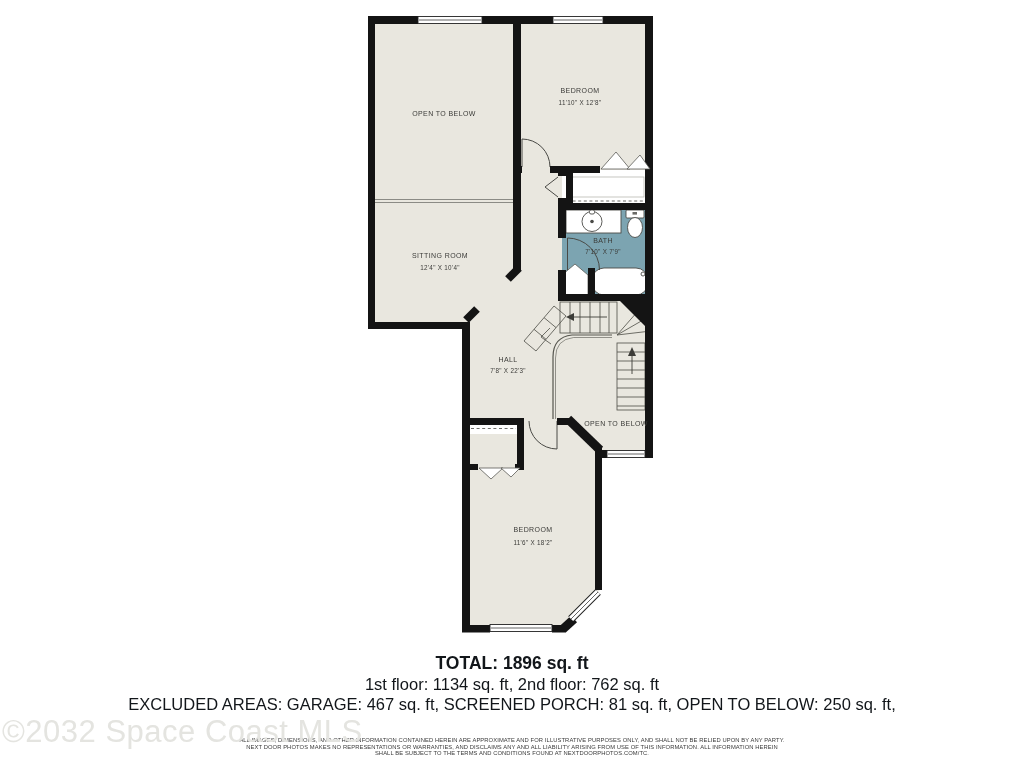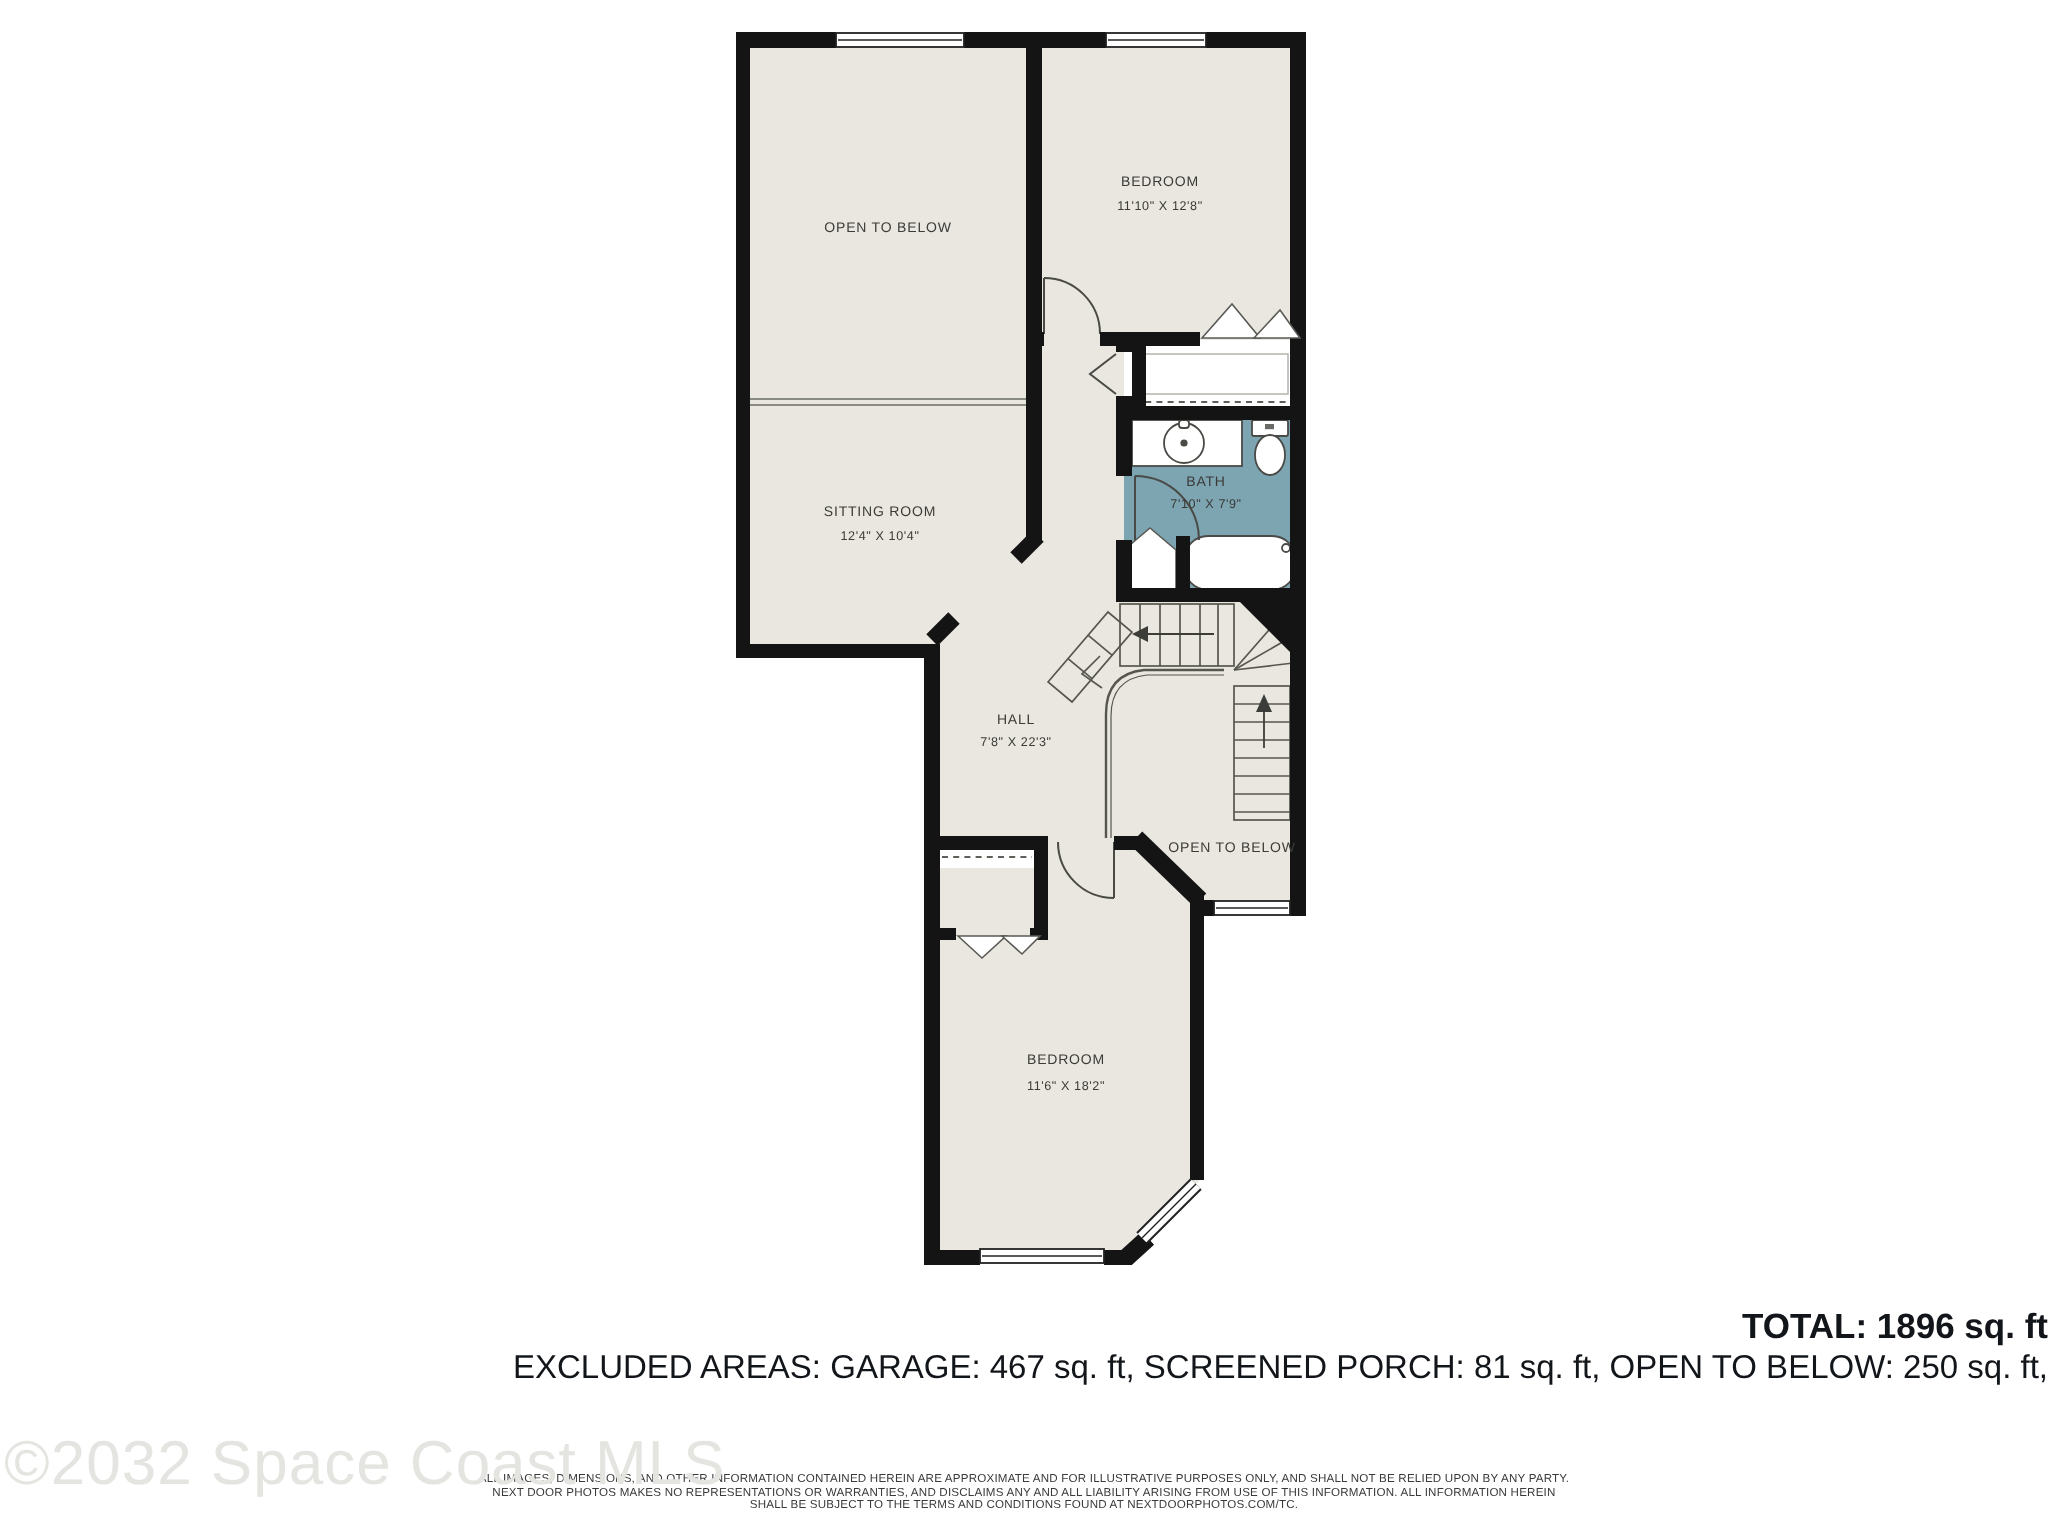--- a/index.html
+++ b/index.html
@@ -11,21 +11,21 @@
   .rdims{font-family:"Liberation Sans",sans-serif;font-size:6.3px;letter-spacing:.3px;
          fill:#3b3b38;text-anchor:middle;}
   .win{fill:#ffffff;stroke:#222222;stroke-width:.9;}
   .winline{stroke:#222222;stroke-width:.7;}
   .door{stroke:#4a4a46;stroke-width:1;fill:none;}
   .fixture{fill:#ffffff;stroke:#4a4a46;stroke-width:.9;}
   .tri{fill:#ffffff;stroke:#5a5a55;stroke-width:.8;}
   .dash{stroke:#5f5f5a;stroke-width:.9;stroke-dasharray:3 2.6;fill:none;}
   .stair{stroke:#56564f;stroke-width:.85;fill:none;}
   .rail2{stroke:#8b8b85;stroke-width:1;}
-  .summary{position:absolute;top:652px;left:0;width:1024px;text-align:right;color:#12161a;}
+  .summary{position:absolute;top:652px;left:0;width:1024px;text-align:center;color:#12161a;}
   .summary .t1{margin:0;font-size:17.5px;font-weight:700;line-height:22px;}
   .summary p{margin:0;font-size:16.5px;line-height:20.3px;}
   .disclaimer{position:absolute;top:737px;left:0;width:1024px;text-align:center;
               font-size:5.8px;line-height:6.6px;color:#3a3a3a;letter-spacing:.1px;}
   .disclaimer p{margin:0;}
   .watermark{position:absolute;left:2px;top:714px;font-size:31px;color:#e4e4e0;
              letter-spacing:.5px;font-weight:400;}
 </style>
 </head>
 <body>
@@ -208,20 +208,21 @@
       <text class="rlabel" x="508" y="362">HALL</text>
       <text class="rdims" x="508" y="373">7'8" X 22'3"</text>
       <text class="rlabel" x="616" y="426">OPEN TO BELOW</text>
       <text class="rlabel" x="533" y="532">BEDROOM</text>
       <text class="rdims" x="533" y="545">11'6" X 18'2"</text>
     </g>
   </svg>
 
   <div class="summary">
     <p class="t1">TOTAL: 1896 sq. ft</p>
+    <p>1st floor: 1134 sq. ft, 2nd floor: 762 sq. ft</p>
     <p>EXCLUDED AREAS: GARAGE: 467 sq. ft, SCREENED PORCH: 81 sq. ft, OPEN TO BELOW: 250 sq. ft,</p>
   </div>
 
   <div class="disclaimer">
     <p>ALL IMAGES, DIMENSIONS, AND OTHER INFORMATION CONTAINED HEREIN ARE APPROXIMATE AND FOR ILLUSTRATIVE PURPOSES ONLY, AND SHALL NOT BE RELIED UPON BY ANY PARTY.</p>
     <p>NEXT DOOR PHOTOS MAKES NO REPRESENTATIONS OR WARRANTIES, AND DISCLAIMS ANY AND ALL LIABILITY ARISING FROM USE OF THIS INFORMATION. ALL INFORMATION HEREIN</p>
     <p>SHALL BE SUBJECT TO THE TERMS AND CONDITIONS FOUND AT NEXTDOORPHOTOS.COM/TC.</p>
   </div>
 
   <div class="watermark">©2032 Space Coast MLS</div>

